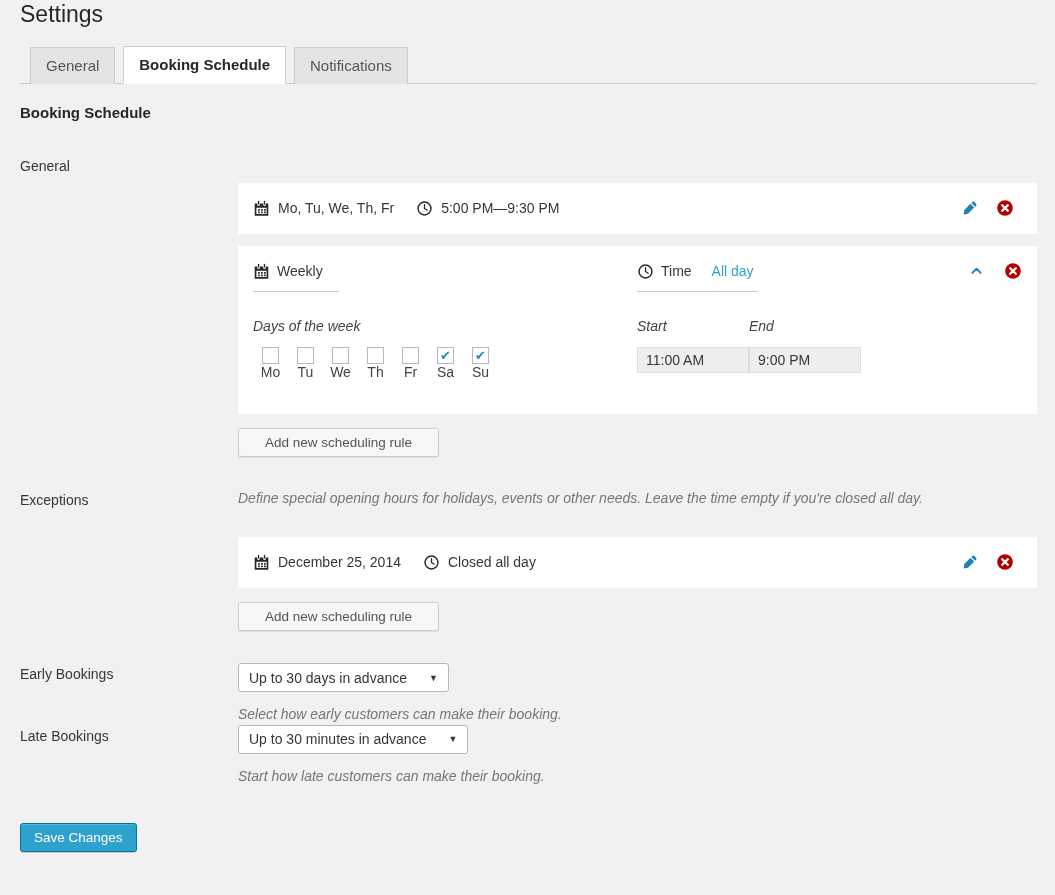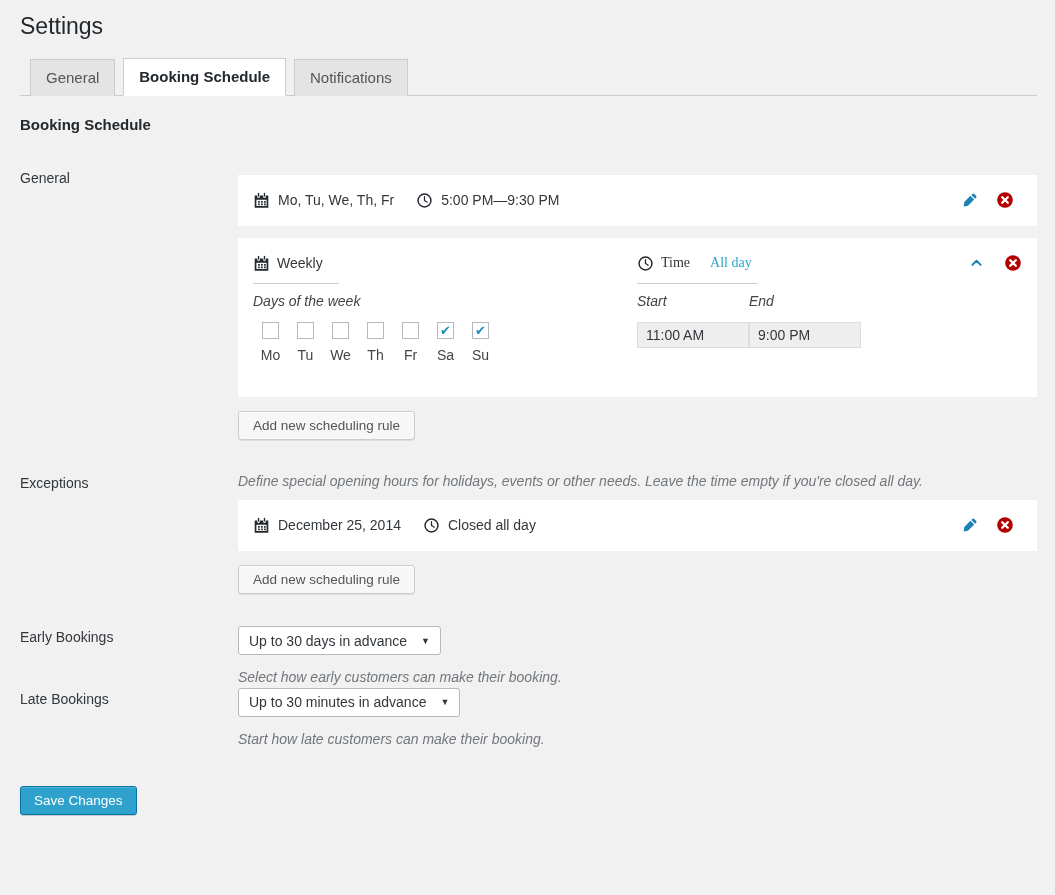--- a/index.html
+++ b/index.html
@@ -9,21 +9,21 @@
     font-family: "Liberation Sans", "DejaVu Sans", sans-serif;
     font-size: 14px;
     color: #444;
   }
   .wrap { padding: 0 18px 28px 20px; }
 
   h1.page-title {
     font-size: 23px;
     font-weight: 400;
     color: #23282d;
-    padding: 12px 0 0;
+    padding: 0 0 0;
     line-height: 1.3;
   }
 
   
   .nav-tab-wrapper {
     margin-top: 16px;
     border-bottom: 1px solid #ccc;
     padding-left: 8px;
   }
   .nav-tab {
@@ -70,21 +70,21 @@
     line-height: 1.4;
   }
   .desc {
     font-style: italic;
     color: #72777c;
     line-height: 1.4;
   }
 
   
   .rule-card {
-    margin-top: 8px;
+    margin-top: 28px;
     background: #fff;
     height: 51px;
     display: flex;
     align-items: center;
     padding: 0 15px;
     color: #32373c;
   }
   .rule-card .icon { margin-right: 8px; }
   .rule-text { margin-right: 22px; }
   .rule-text:last-of-type { margin-right: 0; }
@@ -113,28 +113,28 @@
   .underline-select {
     display: inline-flex;
     align-items: center;
     gap: 7px;
     border-bottom: 1px solid #ccc;
     padding-bottom: 11px;
     color: #32373c;
     cursor: pointer;
   }
   .underline-select.freq { min-width: 86px; }
-  .underline-select.timemode { min-width: 121px; font-family: Liberation Serif, serif; }
+  .underline-select.timemode { min-width: 121px; }
   .underline-select .mode-sep { width: 6px; display: inline-block; }
   a.link { color: #2ea2cc; text-decoration: none; cursor: pointer; }
 
   .field-label {
     font-style: italic;
     color: #444;
-    margin-top: 9px;
+    margin-top: 26px;
     line-height: 1.2;
   }
 
   .days-row { display: flex; margin-top: 12px; }
   .day {
     display: inline-flex;
     flex-direction: column;
     align-items: center;
     width: 35px;
     cursor: pointer;
@@ -147,21 +147,21 @@
   }
   .day-checkbox.checked::after {
     content: "\2714";
     display: block;
     text-align: center;
     color: #1e8cbe;
     font-weight: bold;
     font-size: 13px;
     line-height: 15px;
   }
-  .day-label { margin-top: 8px; color: #444; }
+  .day-label { margin-top: 0; color: #444; }
 
   .times-row { display: flex; }
   .time-field { display: flex; flex-direction: column; }
   .time-field input {
     margin-top: 12px;
     width: 112px;
     height: 26px;
     background: #eee;
     border: 1px solid #ddd;
     padding: 0 8px;
@@ -170,21 +170,21 @@
     color: #32373c;
   }
 
   
   .button-secondary {
     margin-top: 14px;
     display: inline-block;
     background: #f7f7f7;
     border: 1px solid #ccc;
     border-radius: 3px;
-    padding: 5px 14px;
+    padding: 5px 26px;
     font-family: inherit;
     font-size: 13.5px;
     color: #555;
     cursor: pointer;
     box-shadow: inset 0 1px 0 #fff, 0 1px 0 rgba(0,0,0,.08);
     line-height: 1.3;
   }
   .button-primary {
     margin-top: 36px;
     display: inline-block;
@@ -197,21 +197,21 @@
     color: #fff;
     cursor: pointer;
     box-shadow: inset 0 1px 0 rgba(120,200,230,.5), 0 1px 0 rgba(0,0,0,.15);
     line-height: 1.3;
   }
 
   
   .select-control {
     display: inline-flex;
     align-items: center;
-    gap: 14px;
+    gap: 22px;
     background: #fff;
     border: 1px solid #b4b9be;
     border-radius: 3px;
     height: 29px;
     padding: 8px 10px;
     color: #32373c;
     cursor: pointer;
   }
   .select-control .caret { font-size: 9px; color: #32373c; }
   .select-desc { margin-top: 13px; }

